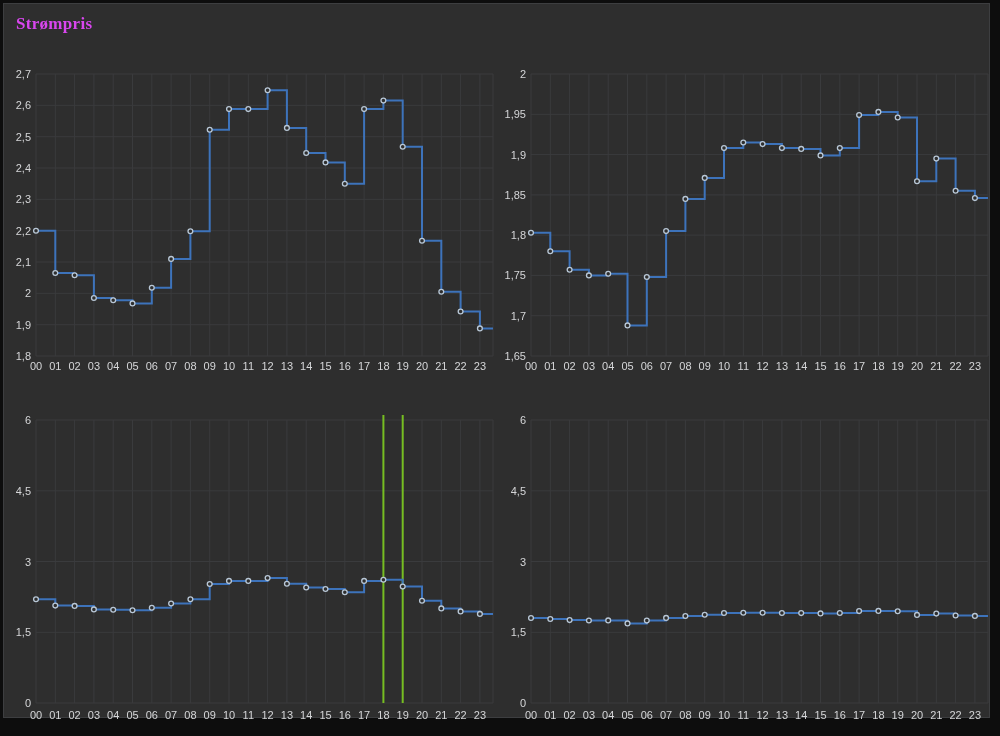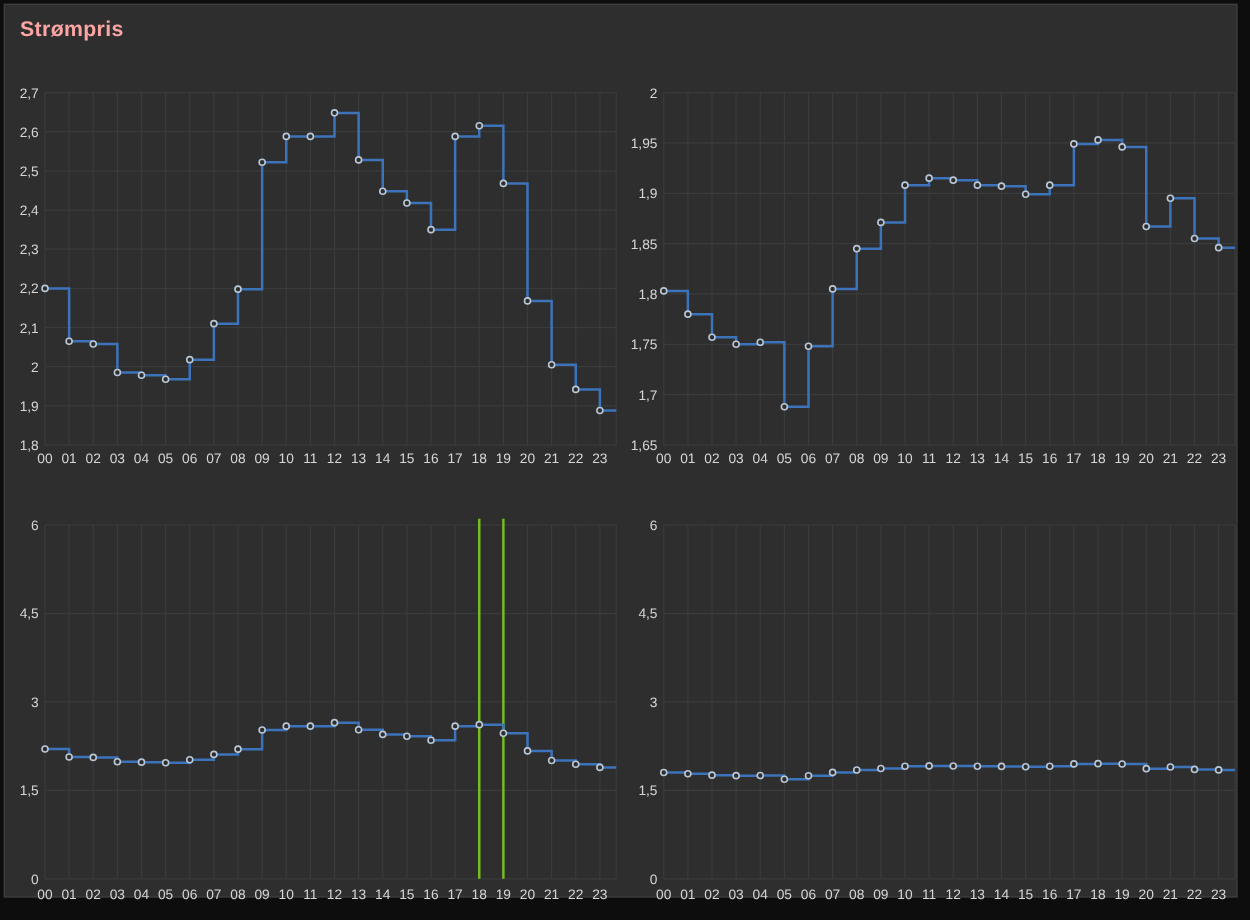--- a/index.html
+++ b/index.html
@@ -8,22 +8,23 @@
     background:#0d0d0d;
     font-family:"Liberation Sans",sans-serif;
     position:relative;overflow:hidden;
   }
   .dashboard{
     position:absolute;left:3px;top:3px;width:987px;height:715px;
     background:#2e2e2e;border:1px solid #3d3e40;box-sizing:border-box;
   }
   .panel-title{
     position:absolute;left:12px;top:10px;
-    font-size:17px;font-weight:bold;color:#fca5a5;
+    font-size:17px;font-weight:bold;color:#d946ef;
     letter-spacing:.3px;
+    font-family:Liberation Serif, serif;
   }
   svg.chart{position:absolute;display:block;}
   svg.c0{left:1px;top:40px;}
   svg.c1{left:496px;top:40px;}
   svg.c2{left:1px;top:382px;}
   svg.c3{left:496px;top:382px;}
   .tick{font-family:"Liberation Sans",sans-serif;font-size:11px;fill:#d5d6d8;}
 </style>
 </head>
 <body>

